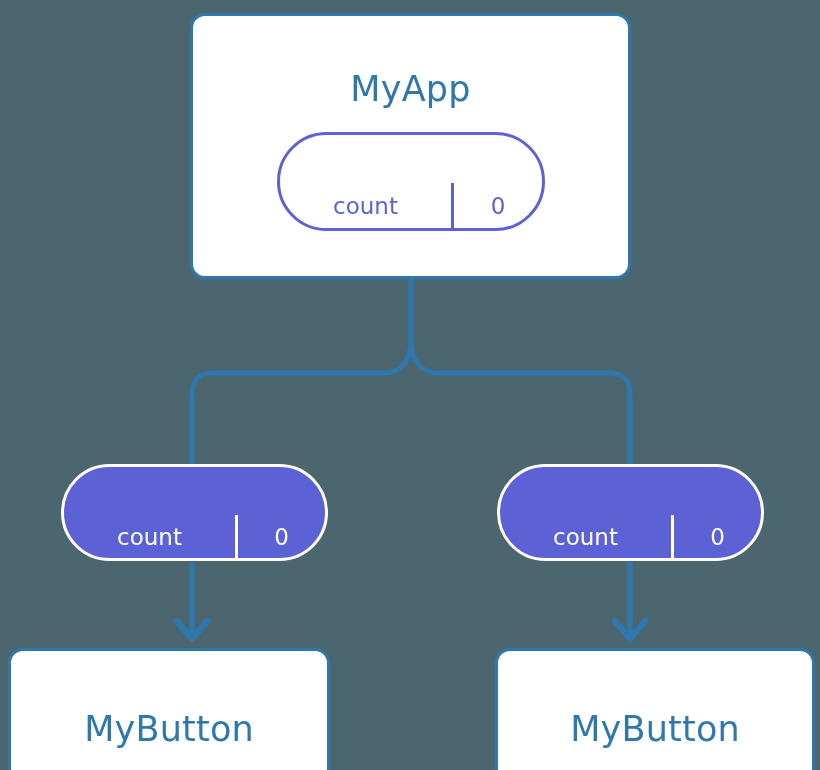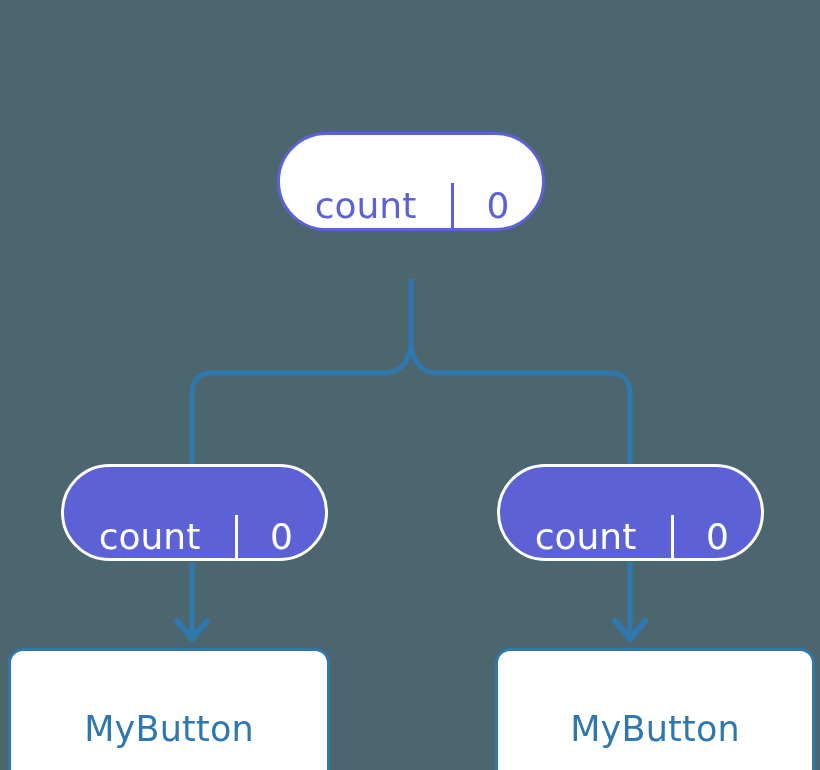--- a/index.html
+++ b/index.html
@@ -67,21 +67,21 @@
     box-sizing: border-box;
     border-radius: 999px;
     overflow: hidden;
   }
   .pill .pill-key,
   .pill .pill-val {
     display: flex;
     align-items: center;
     justify-content: center;
     font-family: "DejaVu Sans", sans-serif;
-    font-size: 36px;
+    font-size: 23px;
     font-weight: 400;
     box-sizing: border-box;
     white-space: nowrap;
     margin-top: 48px;
   }
 
   
   .pill.outline {
     border: 3px solid #5c62d6;
     background: #ffffff;
@@ -165,20 +165,23 @@
 
     <path d="M 411 345 C 413 362 422 373 438 373 L 610 373 C 623 373 630 381 630 394 L 630 466" fill="none" stroke="#2f78ad" stroke-width="5" stroke-linecap="butt"></path>
 
     <path d="M 192 562 L 192 638" fill="none" stroke="#2f78ad" stroke-width="5" stroke-linecap="butt"></path>
     <path d="M 177 621 L 192 639 L 207 621" fill="none" stroke="#2f78ad" stroke-width="6" stroke-linecap="round" stroke-linejoin="round"></path>
 
     <path d="M 630 562 L 630 638" fill="none" stroke="#2f78ad" stroke-width="5" stroke-linecap="butt"></path>
     <path d="M 615 621 L 630 639 L 645 621" fill="none" stroke="#2f78ad" stroke-width="6" stroke-linecap="round" stroke-linejoin="round"></path>
   </svg>
 
+  <div class="card" id="root-card">
+    <div class="card-title">MyApp</div>
+  </div>
 
   <div class="pill outline" id="root-pill">
     <div class="pill-key">count</div>
     <div class="pill-val">0</div>
   </div>
 
   <div class="pill filled" id="pill-left">
     <div class="pill-key">count</div>
     <div class="pill-val">0</div>
   </div>

